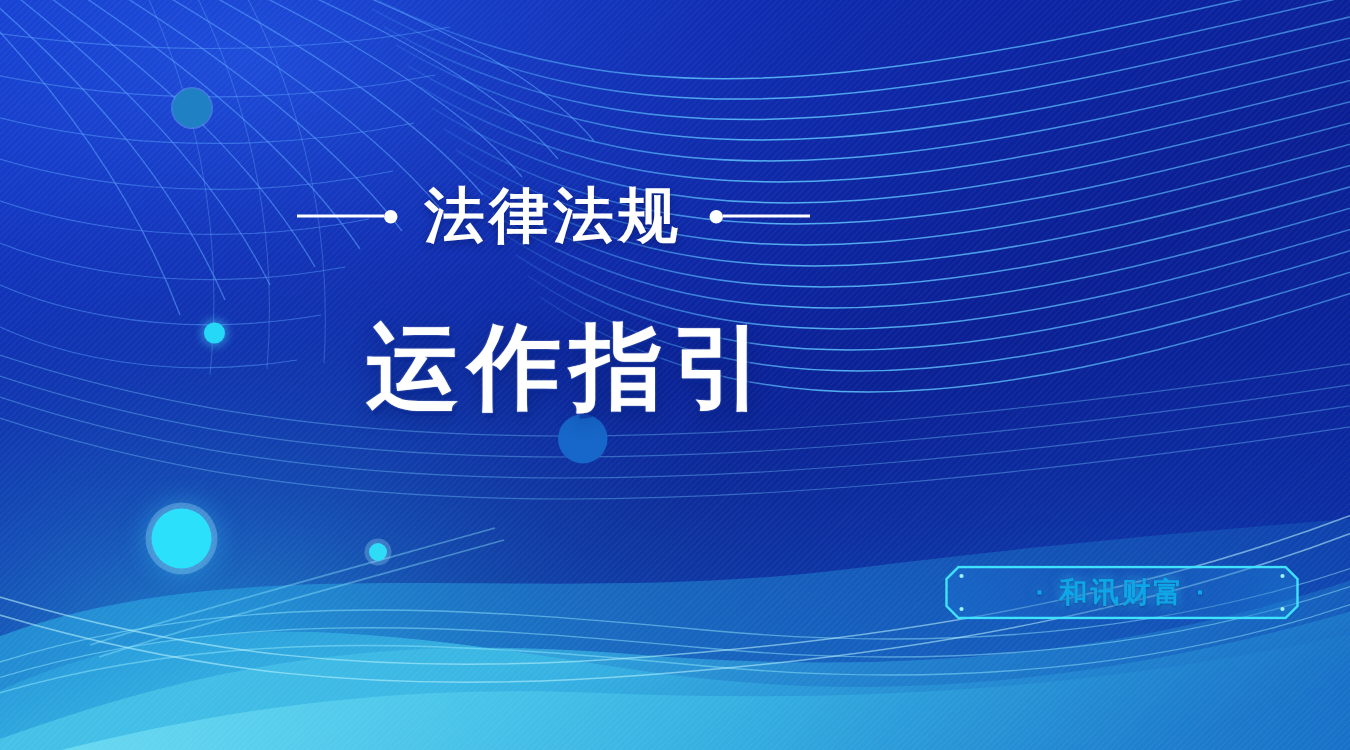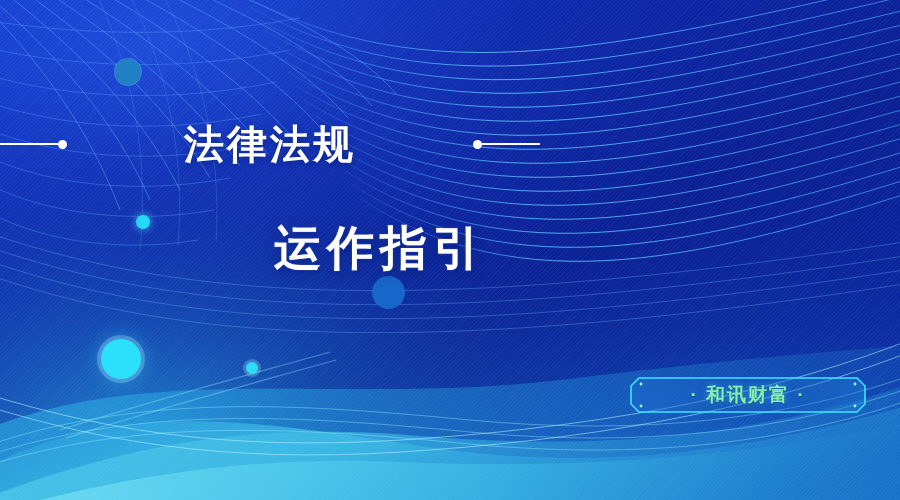--- a/index.html
+++ b/index.html
@@ -77,21 +77,21 @@
   }
 
   
   .kicker-row {
     position: absolute;
     left: 0; top: 108px;
     width: 540px;
     height: 72px;
     display: flex;
     align-items: center;
-    justify-content: space-between;
+    justify-content: flex-end;
     gap: 18px;
   }
   .rule {
     display: flex;
     align-items: center;
     gap: 0;
   }
   .rule .bar {
     width: 58px;
     height: 2px;
@@ -130,39 +130,39 @@
     font-weight: 700;
     line-height: 1.10;
     letter-spacing: 6px;
     white-space: nowrap;
     text-shadow:
        0 0 1px rgba(255,255,255,.6),
        2px 3px 0 rgba(10,40,150,.55),
        0 4px 14px rgba(0,20,90,.45);
   }
   .title-line.l1 { font-size: 62px; }
-  .title-line.l2 { font-size: 47px; margin-top: 16px; }
+  .title-line.l2 { font-size: 62px; margin-top: 6px; }
 
   
   .badge {
     position: absolute;
     left: 630px; top: 377px;
     width: 236px;
     height: 36px;
     display: flex;
     align-items: center;
     justify-content: center;
   }
   .badge-frame {
     position: absolute;
     inset: 0;
   }
   .badge-label {
     position: relative;
-    color: #86efac;
+    color: #0ea5e9;
     font-size: 19px;
     font-weight: 700;
     letter-spacing: 2px;
     white-space: nowrap;
     text-shadow: 0 0 7px rgba(60,220,255,.55), 0 1px 2px rgba(0,20,90,.6);
   }
 </style>
 </head>
 <body>
 

